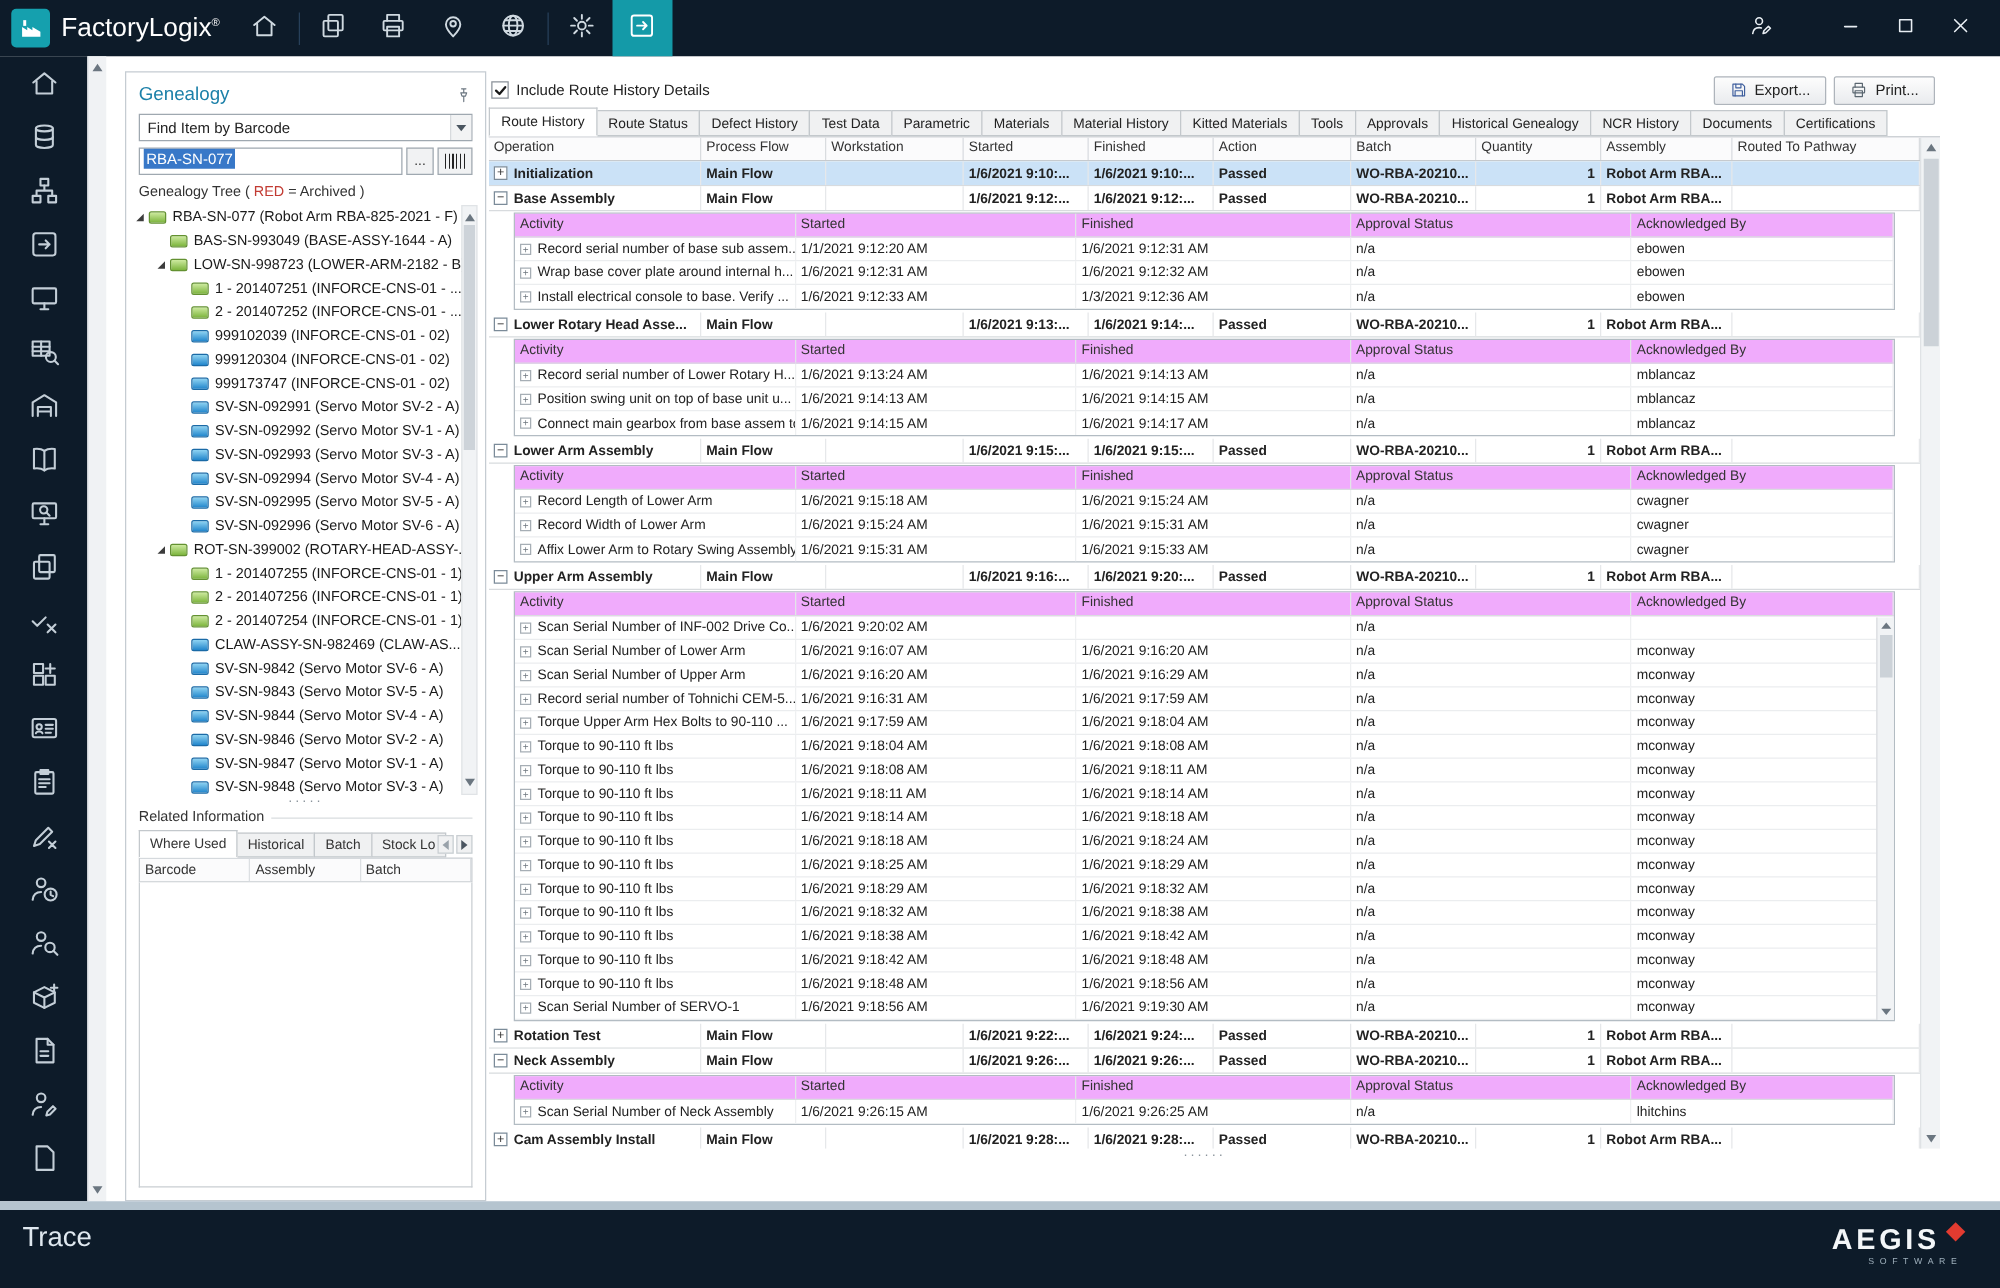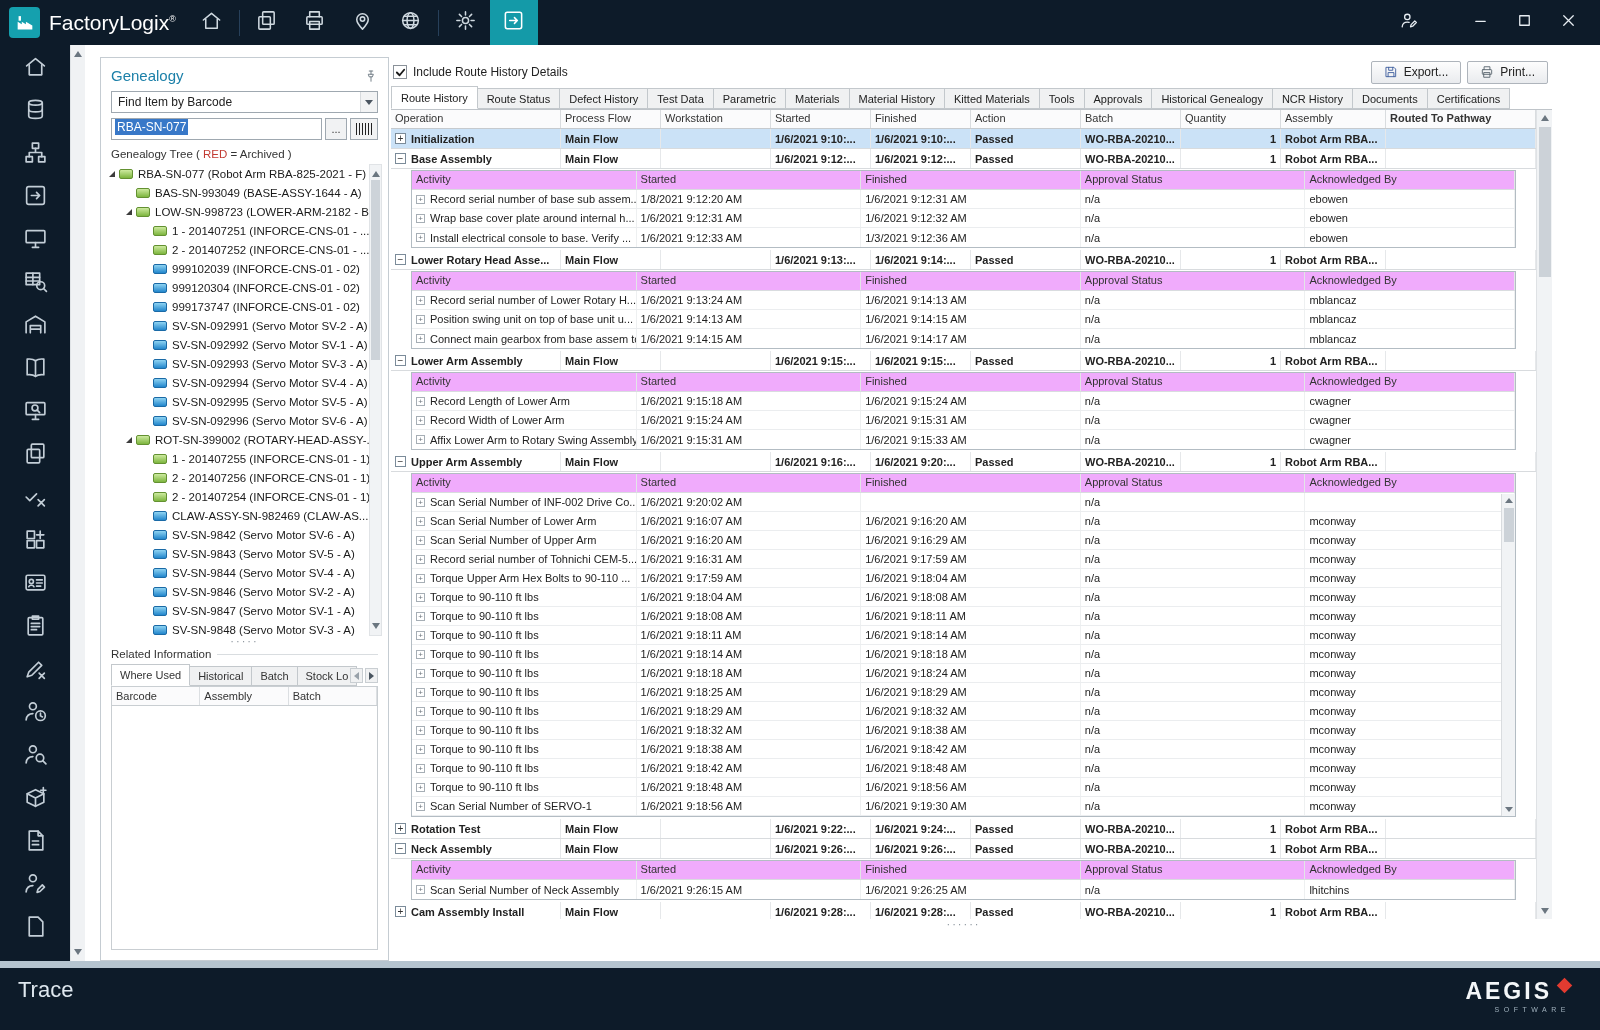--- a/index.html
+++ b/index.html
@@ -598,21 +598,21 @@
       <div class="ghead" id="ghead">
           <div class="gh-cell" style="width: 170px;">Operation</div>
           <div class="gh-cell" style="width: 100px;">Process Flow</div>
           <div class="gh-cell" style="width: 110px;">Workstation</div>
           <div class="gh-cell" style="width: 100px;">Started</div>
           <div class="gh-cell" style="width: 100px;">Finished</div>
           <div class="gh-cell" style="width: 110px;">Action</div>
           <div class="gh-cell" style="width: 100px;">Batch</div>
           <div class="gh-cell" style="width: 100px;">Quantity</div>
           <div class="gh-cell" style="width: 105px;">Assembly</div>
-          <div class="gh-cell" style="width: 150px; font-weight: bold;">Routed To Pathway</div>
+          <div class="gh-cell" style="width: 150px;">Routed To Pathway</div>
         </div>
       <div class="gbody" id="gbody">
           <div class="op-row selected">
             <div class="op-cell" style="width: 170px;">
               <span class="exp">+</span>
               <span>Initialization</span>
             </div>
             <div class="op-cell" style="width: 100px;">Main Flow</div>
             <div class="op-cell" style="width: 110px;"></div>
             <div class="op-cell" style="width: 100px;">1/6/2021 9:10:...</div>
@@ -644,21 +644,21 @@
               <div class="sh-cell" style="width: 225px;">Started</div>
               <div class="sh-cell" style="width: 220px;">Finished</div>
               <div class="sh-cell" style="width: 225px;">Approval Status</div>
               <div class="sh-cell" style="width: 210px;">Acknowledged By</div>
             </div>
             <div class="sub-row">
               <div class="sr-cell" style="width: 225px;">
                 <span class="act-ico">+</span>
                 <span>Record serial number of base sub assem...</span>
               </div>
-              <div class="sr-cell" style="width: 225px;">1/8/2021 9:12:20 AM</div>
+              <div class="sr-cell" style="width: 225px;">1/1/2021 9:12:20 AM</div>
               <div class="sr-cell" style="width: 220px;">1/6/2021 9:12:31 AM</div>
               <div class="sr-cell" style="width: 225px;">n/a</div>
               <div class="sr-cell" style="width: 210px;">ebowen</div>
             </div>
             <div class="sub-row">
               <div class="sr-cell" style="width: 225px;">
                 <span class="act-ico">+</span>
                 <span>Wrap base cover plate around internal h...</span>
               </div>
               <div class="sr-cell" style="width: 225px;">1/6/2021 9:12:31 AM</div>

